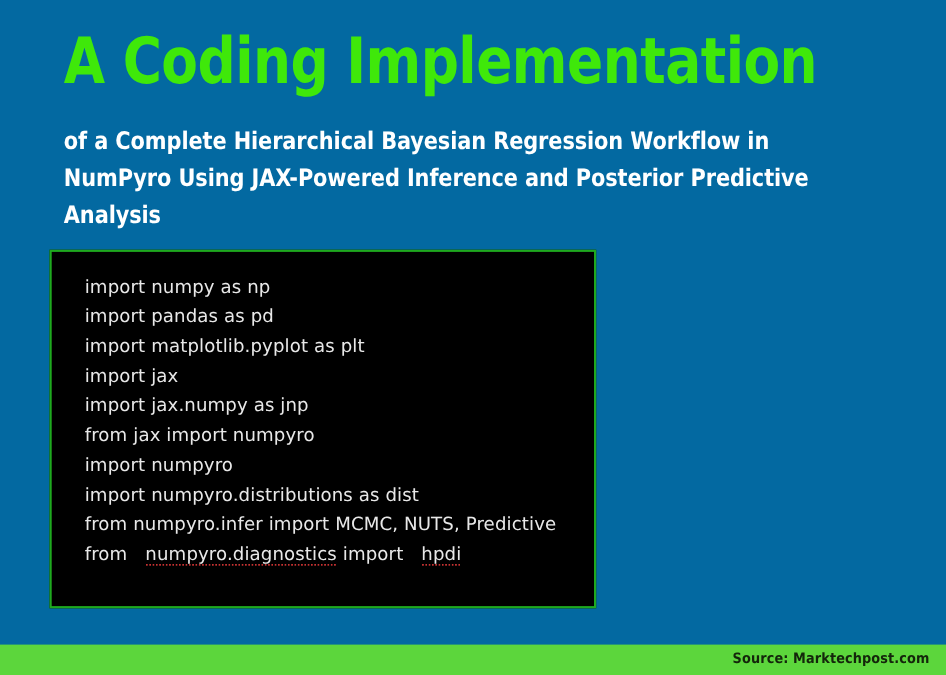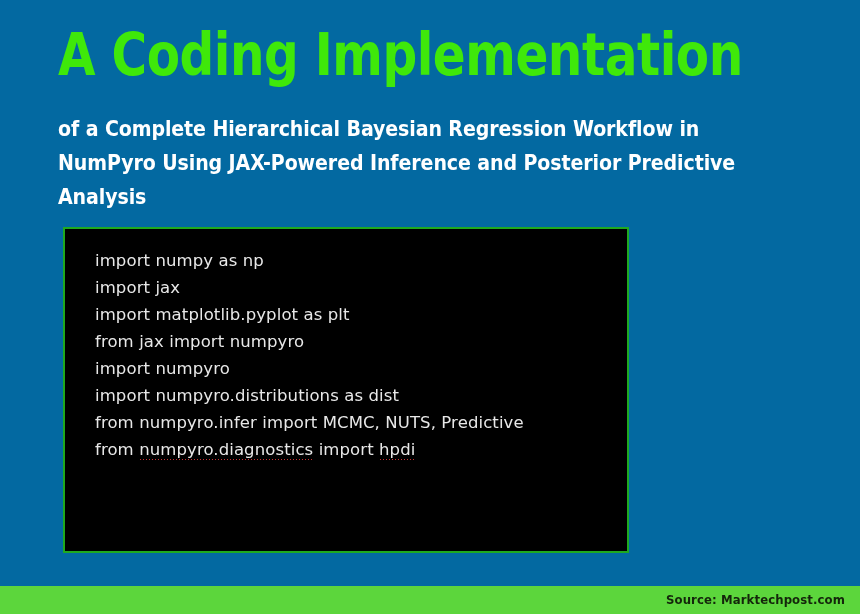--- a/index.html
+++ b/index.html
@@ -50,23 +50,23 @@
     font-size: 22px;
     line-height: 34px;
     letter-spacing: -0.1px;
     transform: scaleX(0.96);
     transform-origin: left top;
   }
 
   
   #code-box {
     position: absolute;
-    left: 63px;
+    left: 45px;
     top: 227px;
-    width: 566px;
+    width: 497px;
     height: 326px;
     border: 2px solid #1FA91F;
     background: #000000;
     box-sizing: border-box;
   }
 
   #code-lines {
     position: absolute;
     left: 30px;
     top: 18px;
@@ -82,20 +82,21 @@
     letter-spacing: 0.1px;
   }
 
   .spell {
     
     background-image: radial-gradient(circle closest-side, #C83232 55%, rgba(0,0,0,0) 60%);
     background-size: 3px 3px;
     background-repeat: repeat-x;
     background-position: left calc(100% - 1px);
     padding-bottom: 3px;
+    margin-left: 11px;
   }
 
   
   #footer-bar {
     position: absolute;
     left: 0;
     top: 586px;
     width: 860px;
     height: 28px;
     background: #5CD63C;
@@ -120,22 +121,24 @@
 
 <div id="slide">
 
   <div id="title">A Coding Implementation</div>
 
   <div id="subtitle">of a Complete Hierarchical Bayesian Regression Workflow in NumPyro Using JAX-Powered Inference and Posterior Predictive Analysis</div>
 
   <div id="code-box">
     <div id="code-lines">
         <div class="code-line">import numpy as np</div>
+        <div class="code-line">import pandas as pd</div>
+        <div class="code-line">import matplotlib.pyplot as plt</div>
         <div class="code-line">import jax</div>
-        <div class="code-line">import matplotlib.pyplot as plt</div>
+        <div class="code-line">import jax.numpy as jnp</div>
         <div class="code-line">from jax import numpyro</div>
         <div class="code-line">import numpyro</div>
         <div class="code-line">import numpyro.distributions as dist</div>
         <div class="code-line">from numpyro.infer import MCMC, NUTS, Predictive</div>
         <div class="code-line">from <span class="spell">numpyro.diagnostics</span> import <span class="spell">hpdi</span></div>
       </div>
   </div>
 
   <div id="footer-bar">
     <div id="source-text">Source: Marktechpost.com</div>

